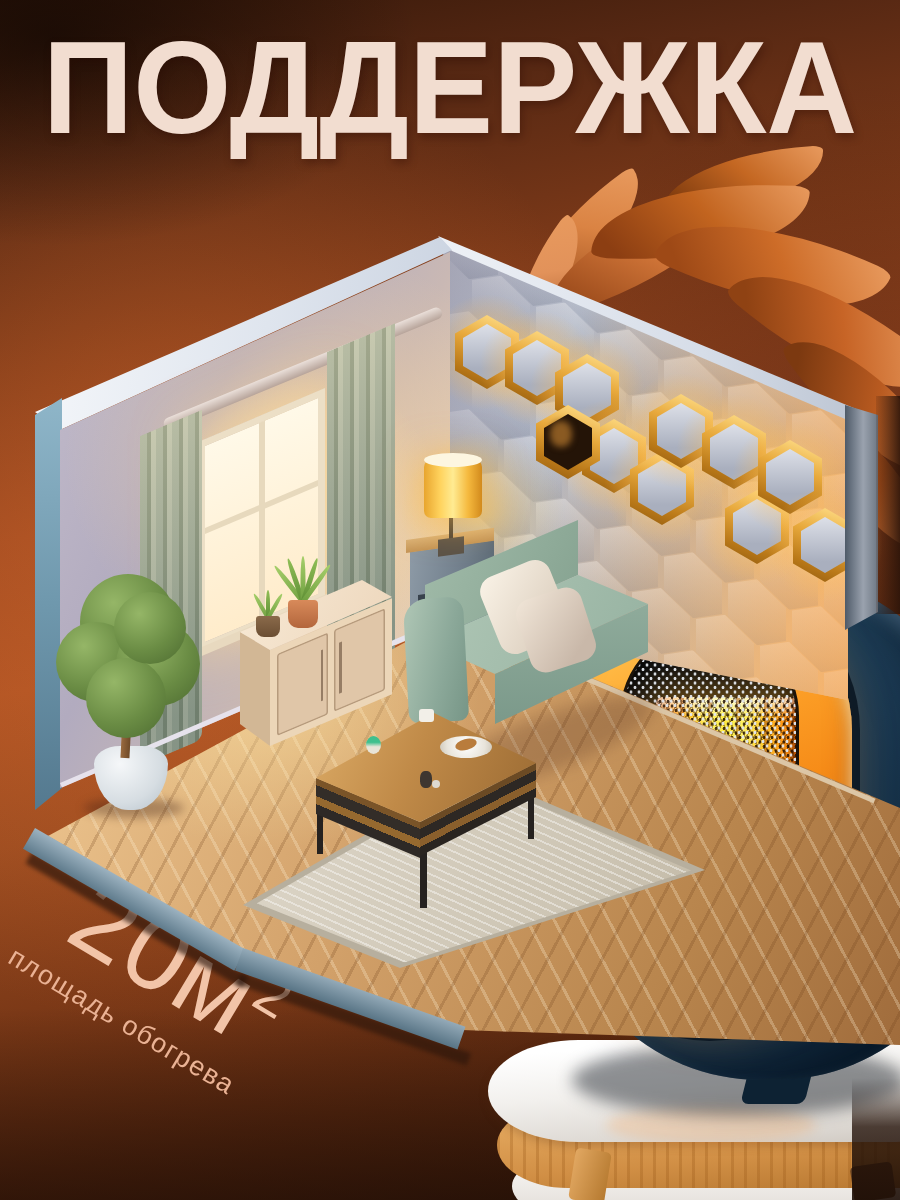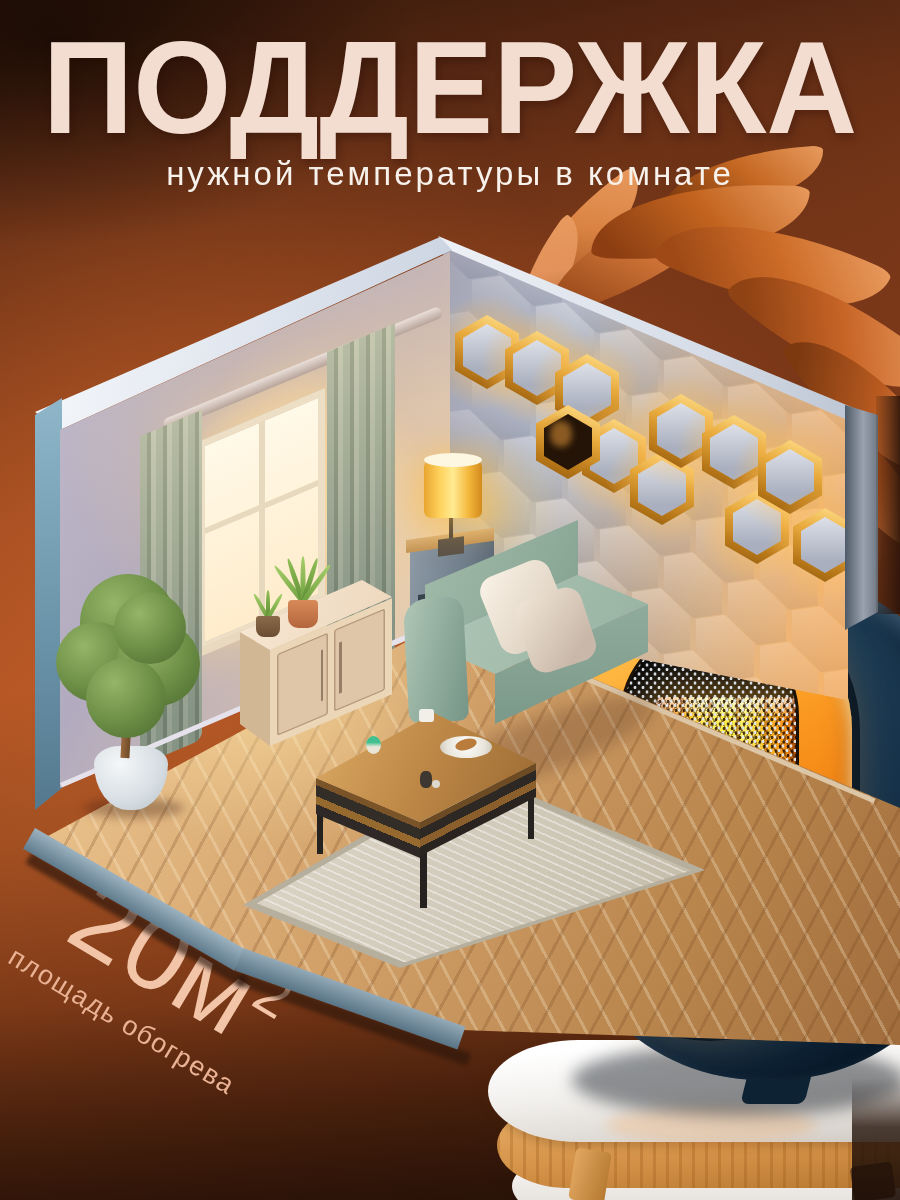--- a/index.html
+++ b/index.html
@@ -289,21 +289,20 @@
     filter:blur(6px);}
 </style>
 </head>
 <body>
 
 <div id="canvas">
   <div id="bg" class="abs"></div>
 
   <div id="headline-wrap" class="abs">
     <div id="headline">ПОДДЕРЖКА</div>
-    <div id="subheadline">нужной температуры в комнате</div>
   </div>
 
   <div id="room" class="abs">
     <div id="leaves">
         <div class="leaf" style="left: 659.5px; top: 151px; width: 165px; height: 62px; transform: rotate(-4deg); border-radius: 100% 8%; background: linear-gradient(45deg, rgb(124, 57, 13) 10%, rgb(196, 103, 34) 55%, rgb(232, 154, 94) 100%);"></div>
         <div class="leaf" style="left: 507.5px; top: 206px; width: 155px; height: 58px; transform: rotate(-36deg); border-radius: 100% 8%; background: linear-gradient(45deg, rgb(165, 85, 34) 10%, rgb(218, 131, 67) 55%, rgb(232, 154, 94) 100%);"></div>
         <div class="leaf" style="left: 485.5px; top: 254px; width: 125px; height: 48px; transform: rotate(-54deg); border-radius: 100% 8%; background: linear-gradient(45deg, rgb(173, 96, 48) 10%, rgb(226, 146, 90) 55%, rgb(232, 154, 94) 100%);"></div>
         <div class="leaf" style="left: 537.5px; top: 216px; width: 205px; height: 72px; transform: rotate(-18deg); border-radius: 100% 8%; background: linear-gradient(45deg, rgb(153, 73, 26) 10%, rgb(212, 120, 58) 55%, rgb(232, 154, 94) 100%);"></div>
         <div class="leaf" style="left: 592.5px; top: 181px; width: 215px; height: 82px; transform: rotate(3deg); border-radius: 100% 8%; background: linear-gradient(45deg, rgb(140, 62, 18) 10%, rgb(194, 100, 31) 55%, rgb(232, 154, 94) 100%);"></div>
         <div class="leaf" style="left: 659.5px; top: 223px; width: 225px; height: 86px; transform: rotate(24deg); border-radius: 100% 8%; background: linear-gradient(45deg, rgb(158, 73, 22) 10%, rgb(205, 108, 40) 55%, rgb(232, 154, 94) 100%);"></div>

